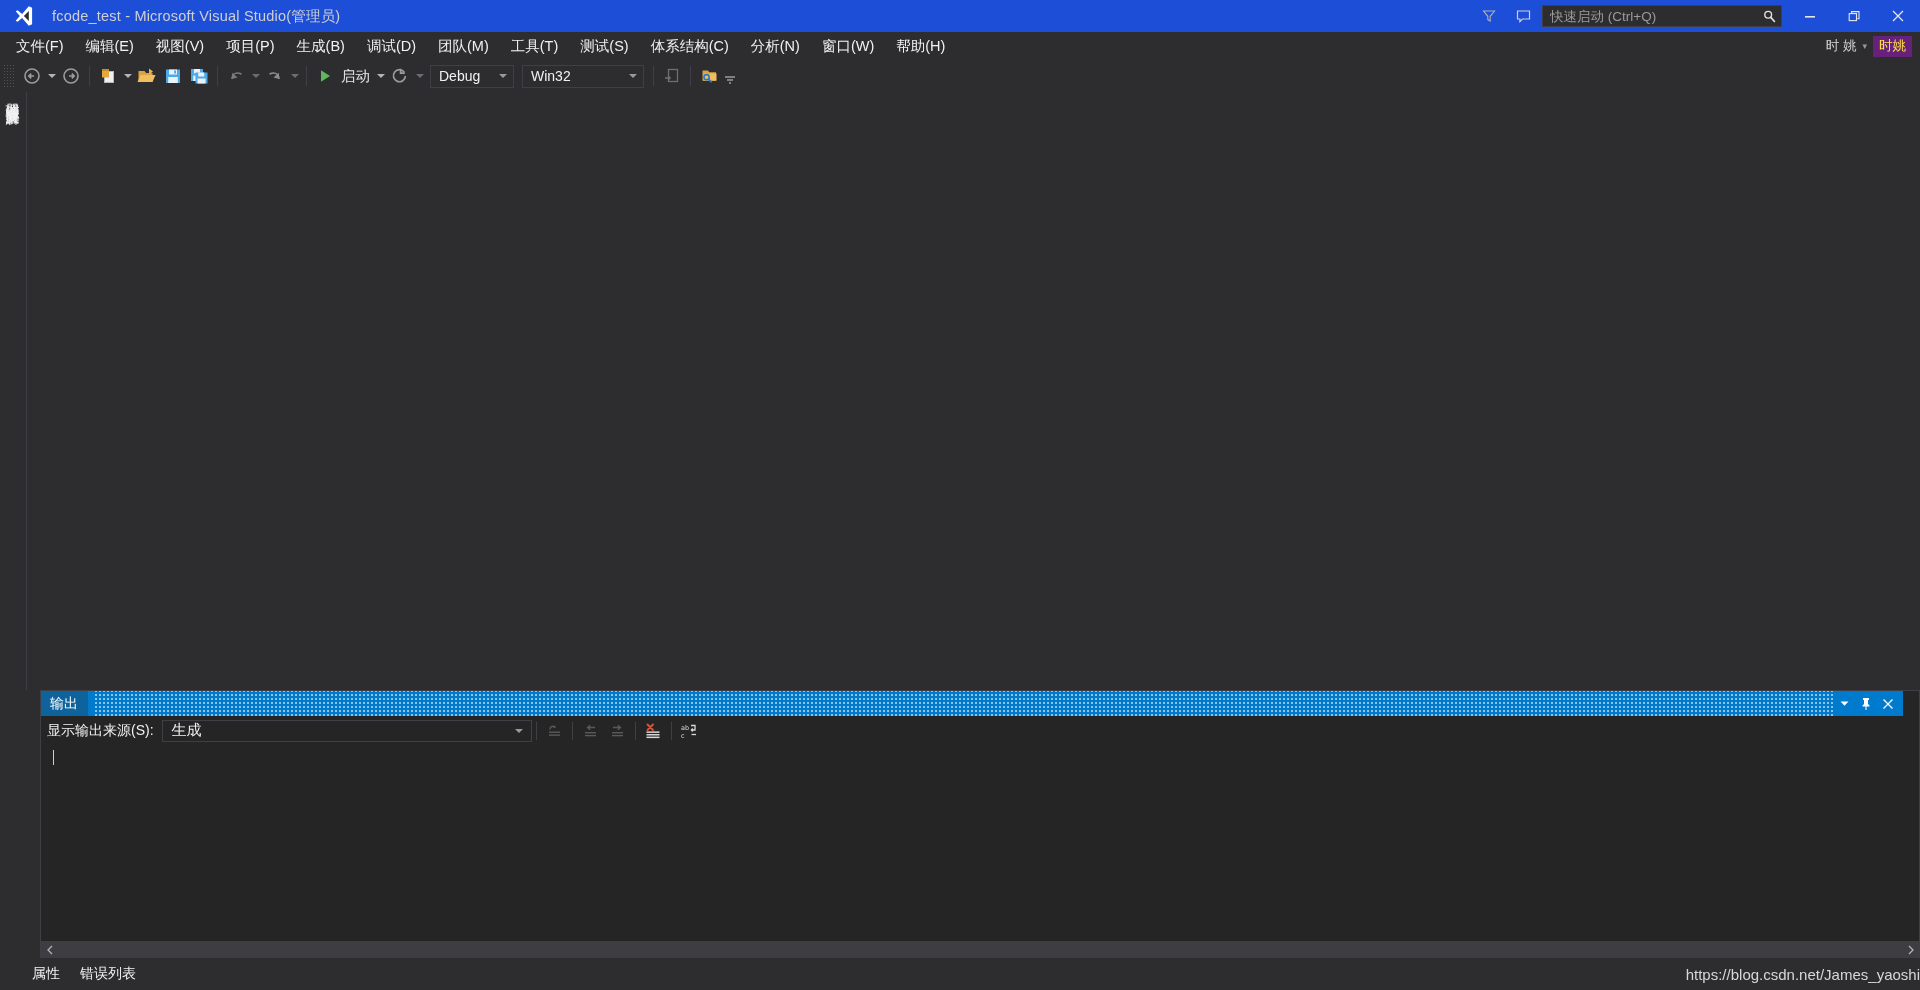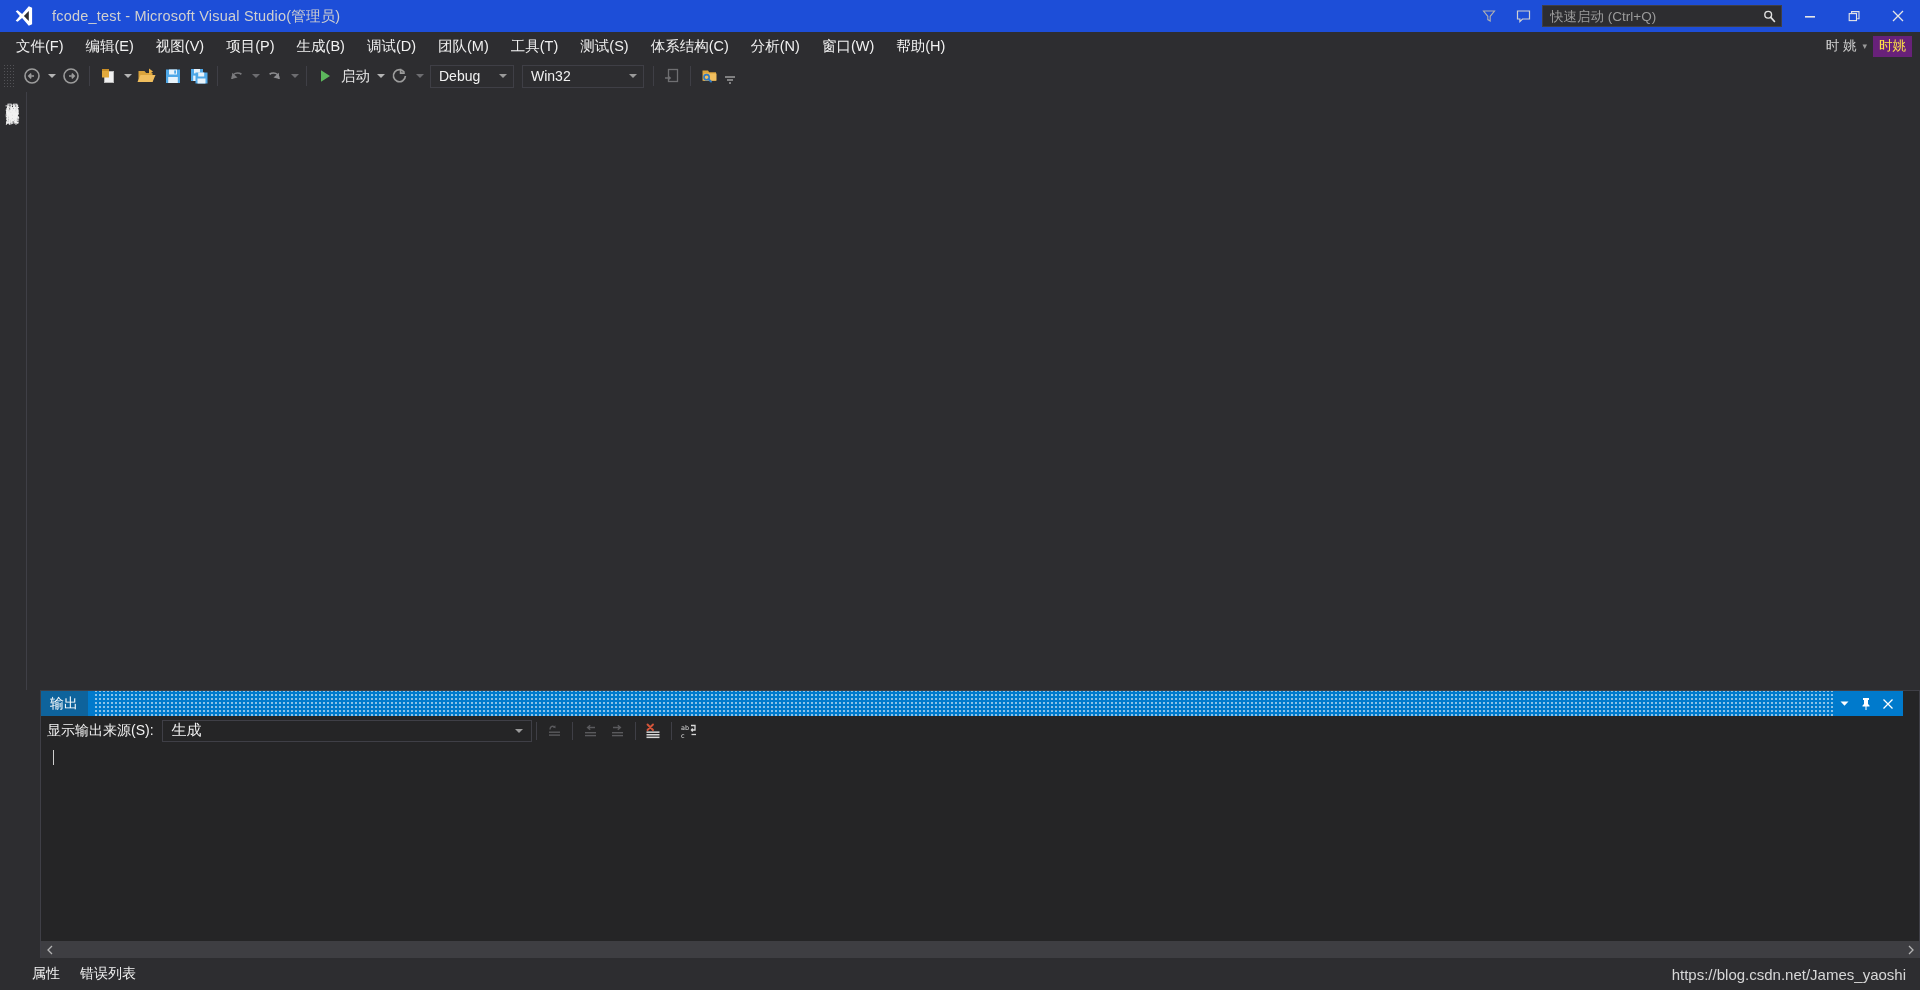--- a/index.html
+++ b/index.html
@@ -141,21 +141,21 @@
   }
   .hscroll .arr { width:17px; height:17px; display:flex; align-items:center; justify-content:center; }
 
   
   .bottom-bar {
     position:absolute; left:0; bottom:0; width:1920px; height:32px; background:#2d2d30;
     display:flex; align-items:center;
   }
   .bottom-tab { color:#f1f1f1; font-size:14px; padding:0 8px; margin-left:24px; }
   .bottom-tab + .bottom-tab { margin-left:4px; }
-  .watermark { margin-left:auto; color:#d7d7d7; font-size:15px; padding-right:14px; }
+  .watermark { margin-left:auto; color:#d7d7d7; font-size:15px; }
 
   svg { display:block; }
 </style>
 </head>
 <body>
 
 <div id="app">
 
   <div class="titlebar">
     <div class="vs-logo">

